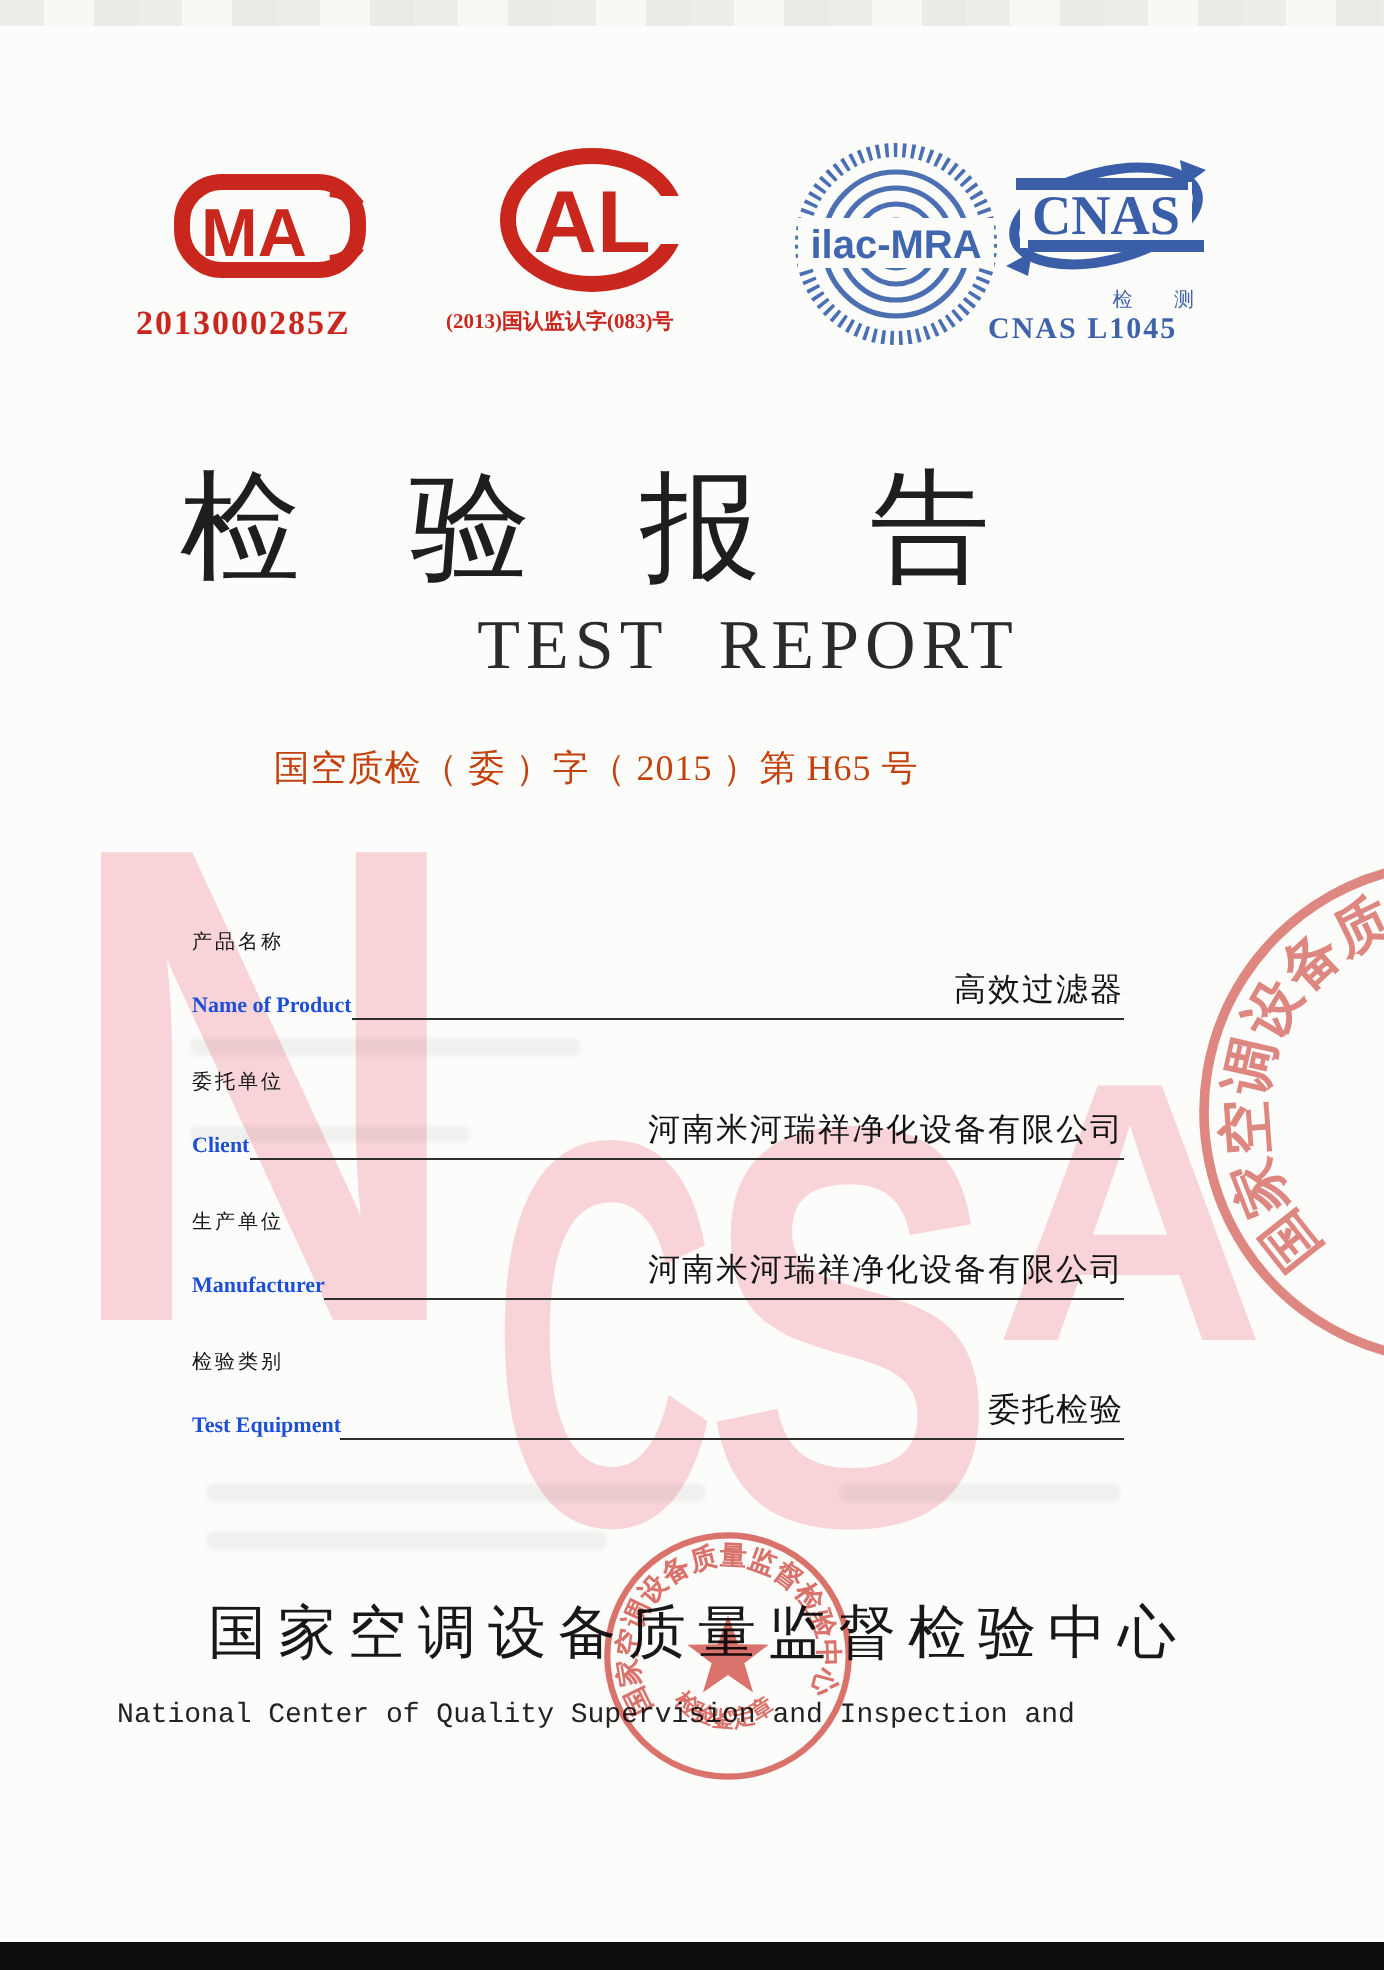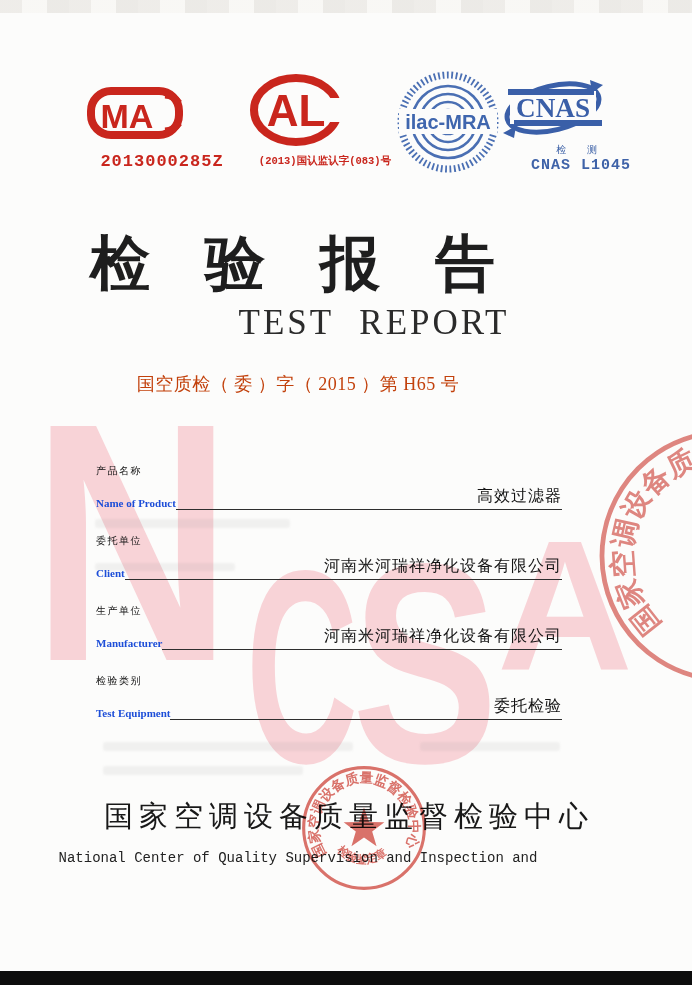--- a/index.html
+++ b/index.html
@@ -11,30 +11,30 @@
   .scan-top{left:0;top:0;width:692px;height:13px;
     background:repeating-linear-gradient(90deg,#eceae6 0 22px,#f8f7f4 22px 47px,#e9e7e3 47px 69px);
     opacity:.85;z-index:5;}
   .scan-bottom{left:0;top:971px;width:692px;height:14px;background:#0d0d0d;z-index:5;}
 
   
   .wm{left:0;top:390px;z-index:1;}
   .bleed{background:rgba(140,140,140,.10);border-radius:3px;filter:blur(1px);z-index:1;}
 
   
-  .cert-num{color:#c9261d;font-family:Liberation Mono, monospace;font-weight:bold;text-align:center;z-index:2;margin-left:28px;}
+  .cert-num{color:#c9261d;font-family:Liberation Serif, serif;font-weight:bold;text-align:left;z-index:2;}
   .cma-num{left:68px;top:152px;width:132px;font-size:17px;letter-spacing:1px;}
   .cal-num{left:223px;top:154px;width:148px;font-size:10.5px;letter-spacing:0;}
   .cnas-cn{left:500px;top:143px;width:106px;font-size:10px;color:#3f63a8;letter-spacing:9px;text-indent:9px;
            font-family:"Liberation Sans",sans-serif;text-align:right;z-index:2;}
   .cnas-num{left:494px;top:157px;width:118px;font-size:15px;color:#3f63a8;letter-spacing:1px;}
 
   
   .title-cn{left:0;top:224px;width:584px;text-align:center;z-index:2;
-    font-family:"Liberation Sans",sans-serif;font-weight:700;font-size:60px;color:#1e1e1e;letter-spacing:55px;}
+    font-family:"Liberation Sans",sans-serif;font-weight:400;font-size:60px;color:#1e1e1e;letter-spacing:55px;}
   .title-cn span{position:relative;left:28px;}
   .title-en{left:0;top:303px;width:692px;text-align:center;z-index:2;
     font-size:35px;color:#2b2b2b;letter-spacing:3px;word-spacing:14px;padding-left:28px;}
   .report-no{left:0;top:372px;width:596px;text-align:center;z-index:2;
     font-size:18px;color:#c2410c;letter-spacing:.5px;}
 
   
   .fields{left:96px;top:464px;width:466px;z-index:2;}
   .field{height:46px;margin-bottom:24px;}
   .flabel-cn{font-size:10px;color:#141414;letter-spacing:1.5px;height:18px;}

